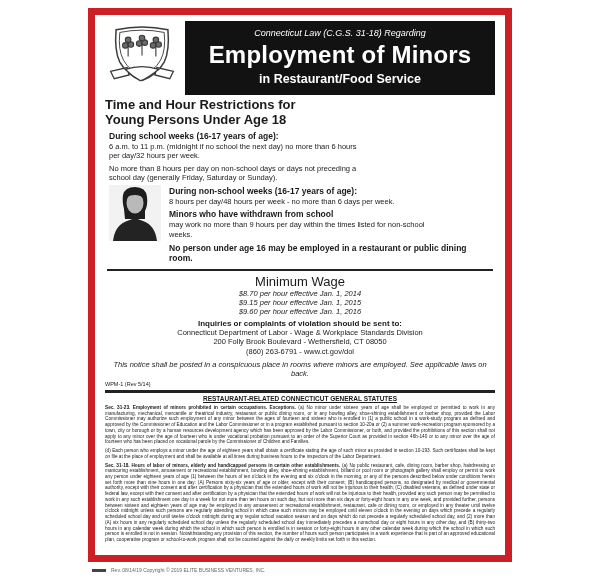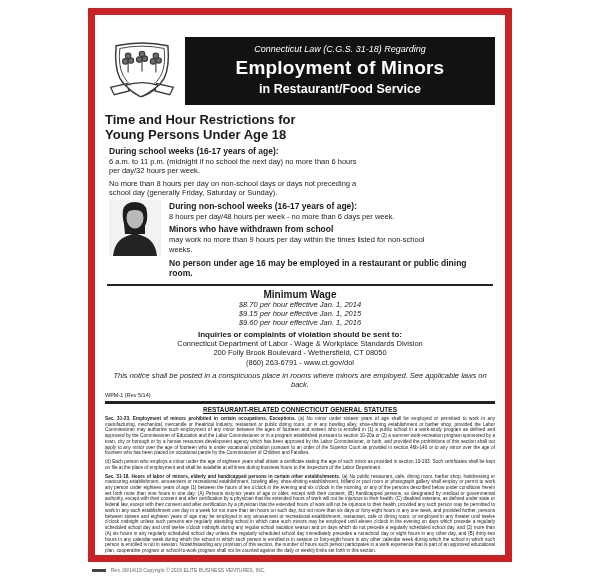--- a/index.html
+++ b/index.html
@@ -4,46 +4,46 @@
 <style>
   html,body{margin:0;padding:0;}
   body{
     width:600px;height:580px;background:#ffffff;position:relative;
     font-family:"Liberation Sans", sans-serif;color:#1a1a1a;
     -webkit-font-smoothing:antialiased;
   }
   .poster{
     position:absolute;left:88px;top:8px;width:424px;height:554px;
     border:7px solid #cb2026;background:#fff;box-sizing:border-box;
-    padding:22px 10px 4px;overflow:hidden;
+    padding:6px 10px 4px;overflow:hidden;
   }
   
   .header{display:flex;align-items:flex-start;gap:6px;margin-bottom:3px;}
   .seal{flex:0 0 74px;padding-top:2px;}
   .header-box{flex:1;background:#121212;color:#fff;text-align:center;padding:7px 4px 9px;}
   .regarding{font-style:italic;font-size:9px;}
-  .h-title{font-size:19px;font-weight:bold;margin-top:3px;letter-spacing:.2px;}
+  .h-title{font-size:24px;font-weight:bold;margin-top:3px;letter-spacing:.2px;}
   .h-sub{font-size:12.5px;font-weight:bold;margin-top:3px;}
   
   .main-title{text-align:left;font-weight:bold;font-size:13px;line-height:1.12;margin:3px 0 4px;}
   
   .sect{margin:0 4px;}
   .sec-head{font-weight:bold;font-size:8.5px;line-height:1.2;}
   .sec-body{font-size:7.5px;line-height:1.22;margin:1px 0 0;max-width:250px;}
   .sec-body.mt{margin-top:3px;}
   .photo-row{display:flex;gap:8px;margin:3px 4px 0;}
   .photo{flex:0 0 52px;}
   .ns-col{flex:1;padding-top:1px;}
   .ns-col .sec-body{max-width:280px;}
   .under16{font-weight:bold;font-size:8.5px;margin-top:4px;}
   .hr1{border:0;border-top:2px solid #222;margin:6px 2px 3px;}
   .hr2{border:0;border-top:3px solid #222;margin:3px 0 2px;}
   
   .center{text-align:center;}
-  .mw-head{font-size:10px;font-weight:bold;}
+  .mw-head{font-size:13px;font-weight:normal;}
   .mw-rate{font-size:7.5px;font-style:italic;line-height:1.25;}
   .mw-statement{font-size:8px;font-weight:bold;margin-top:3px;}
   .mw-inq{font-size:8px;font-weight:bold;margin-top:2px;}
   .mw-addr{font-size:7.5px;line-height:1.25;}
   .notice{font-size:7.5px;font-style:italic;text-align:center;margin-top:4px;}
   .wpm{font-size:5.5px;margin-top:3px;}
   
   .stat-head{text-align:center;font-weight:bold;font-size:6.5px;text-decoration:underline;margin:1px 0 3px;}
   .stat-p{font-size:4.7px;line-height:1.22;text-align:justify;margin:0 0 3px;}
   .stat-p .lead{font-weight:bold;}

